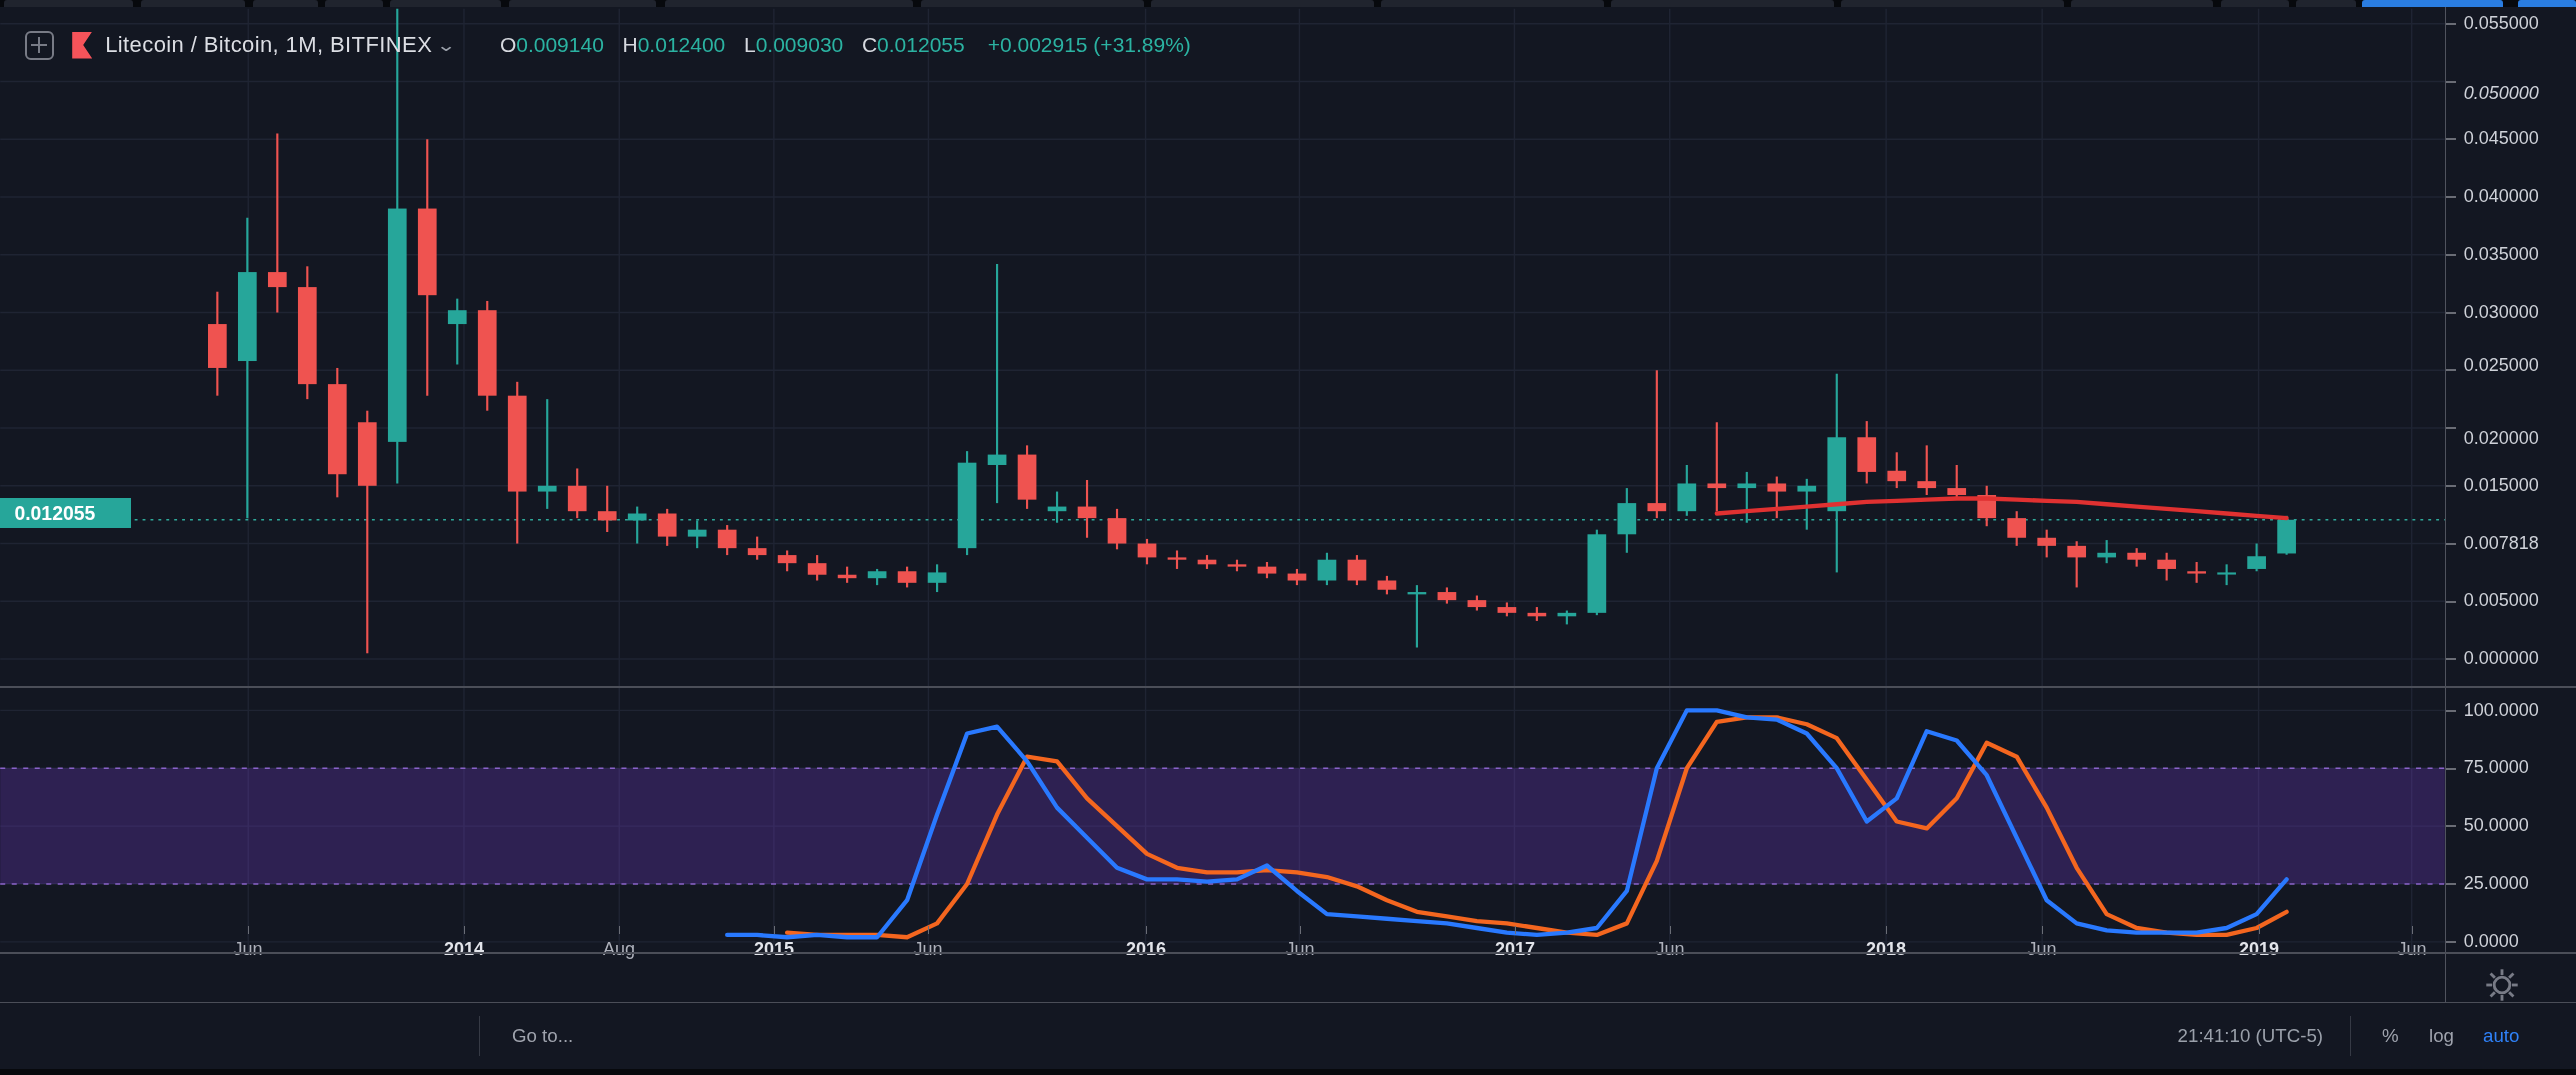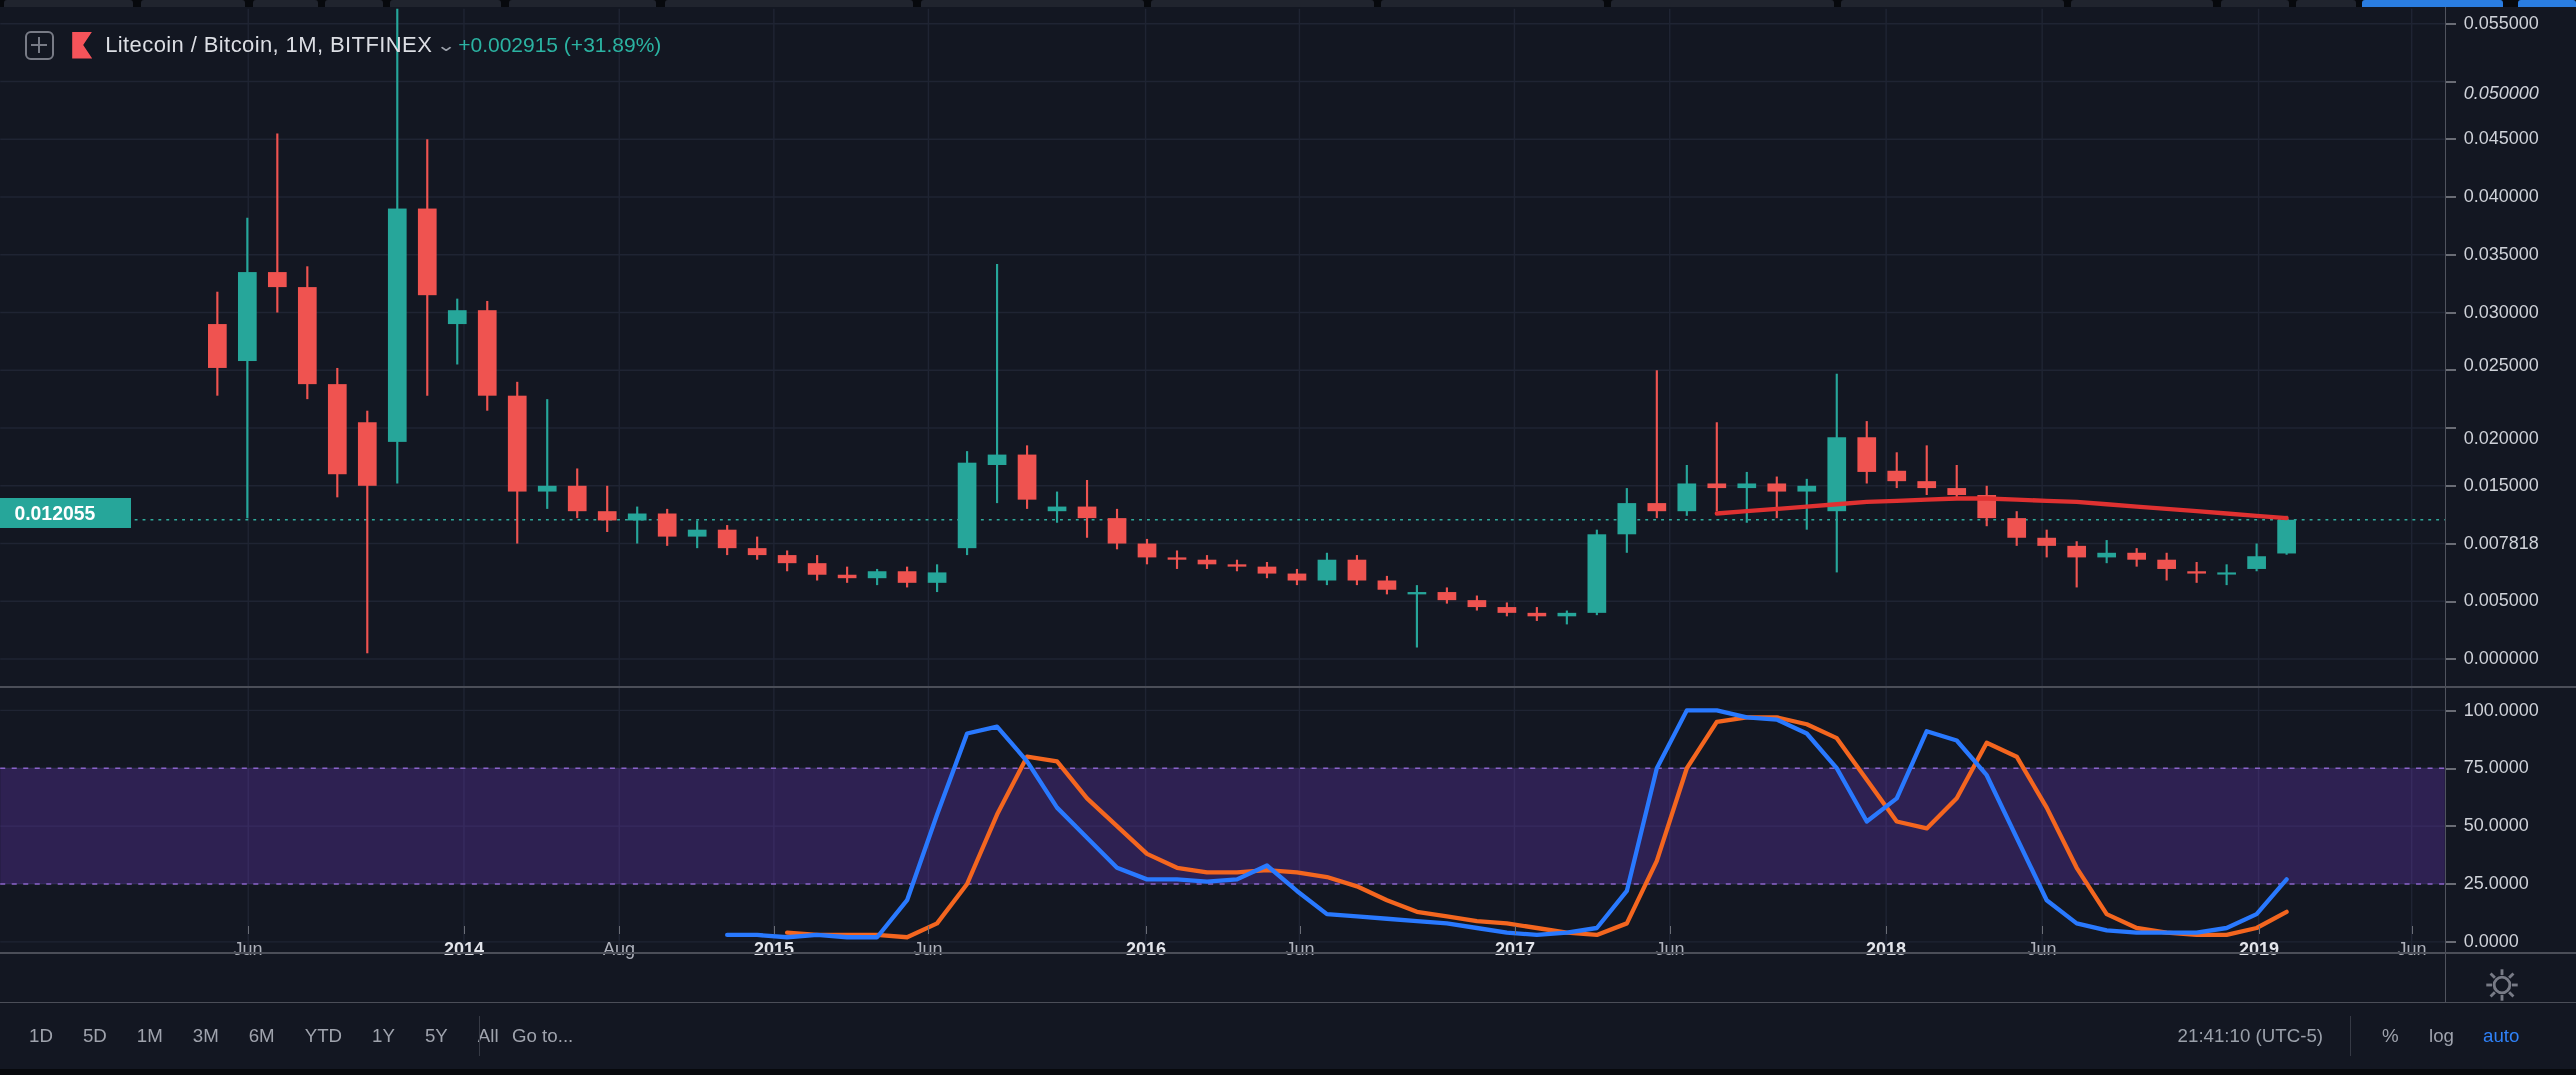--- a/index.html
+++ b/index.html
@@ -267,20 +267,26 @@
       <div class="seg" style="left: 2296px; width: 60px; background: rgb(32, 36, 46);"></div>
       <div class="seg" style="left: 2362px; width: 141px; background: rgb(42, 125, 225);"></div>
       <div class="seg" style="left: 2518px; width: 58px; background: rgb(42, 125, 225);"></div>
     </div>
 
   <div id="hdr">
     <div id="grid-btn"></div>
     <div id="logo"></div>
     <span id="symbol-title">Litecoin / Bitcoin, 1M, BITFINEX</span>
     <span id="chev">⌄</span>
+    <div id="ohlc">
+        <span class="pair"><span class="lt">O</span><span class="vl">0.009140</span></span>
+        <span class="pair"><span class="lt">H</span><span class="vl">0.012400</span></span>
+        <span class="pair"><span class="lt">L</span><span class="vl">0.009030</span></span>
+        <span class="pair"><span class="lt">C</span><span class="vl">0.012055</span></span>
+      </div>
     <span id="chg">+0.002915 (+31.89%)</span>
   </div>
 
   <div id="axis-col">
       <div class="ptick" style="top: 16px;"></div>
       <div class="plabel" style="top: 5.8px;">0.055000</div>
       <div class="ptick" style="top: 74px;"></div>
       <div class="plabel" style="top: 76px; font-style: italic;">0.050000</div>
       <div class="ptick" style="top: 131px;"></div>
       <div class="plabel" style="top: 121px;">0.045000</div>
@@ -356,31 +362,20 @@
       <div class="tlabel major" style="left: 1886px;">2018</div>
       <div class="ttick" style="left: 2042px;"></div>
       <div class="tlabel" style="left: 2042px;">Jun</div>
       <div class="ttick" style="left: 2259px;"></div>
       <div class="tlabel major" style="left: 2259px;">2019</div>
       <div class="ttick" style="left: 2412px;"></div>
       <div class="tlabel" style="left: 2412px;">Jun</div>
     </div>
 
   <div id="toolbar">
-    <div id="ranges">
-        <div class="range-btn">1D</div>
-        <div class="range-btn">5D</div>
-        <div class="range-btn">1M</div>
-        <div class="range-btn">3M</div>
-        <div class="range-btn">6M</div>
-        <div class="range-btn">YTD</div>
-        <div class="range-btn">1Y</div>
-        <div class="range-btn">5Y</div>
-        <div class="range-btn">All</div>
-      </div>
     <div id="tb-sep1"></div>
     <div id="goto-btn">Go to...</div>
     <div id="clock">21:41:10 (UTC-5)</div>
     <div id="tb-sep2"></div>
     <div class="scale-btn" id="pct-btn">%</div>
     <div class="scale-btn" id="log-btn">log</div>
     <div class="scale-btn" id="auto-btn">auto</div>
   </div>
   <div id="bottom-sliver"></div>
 </div>

